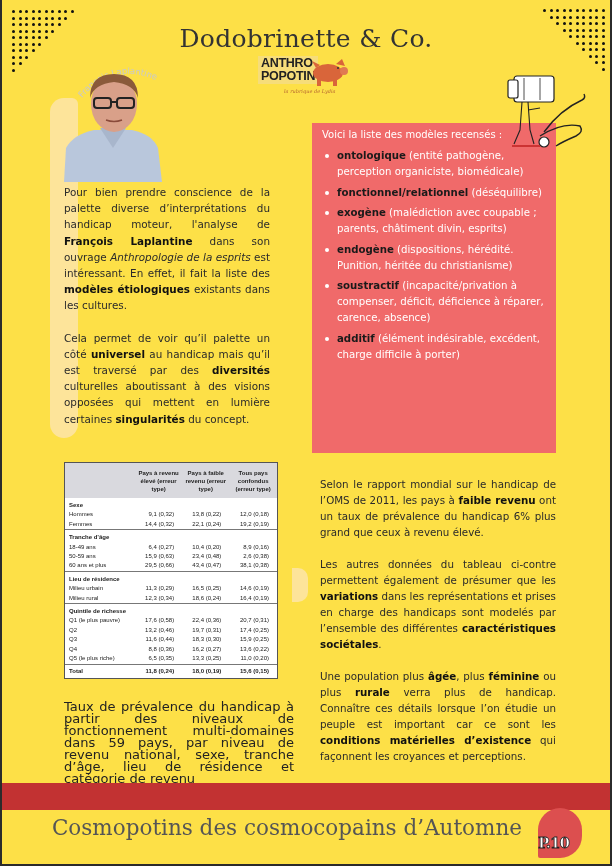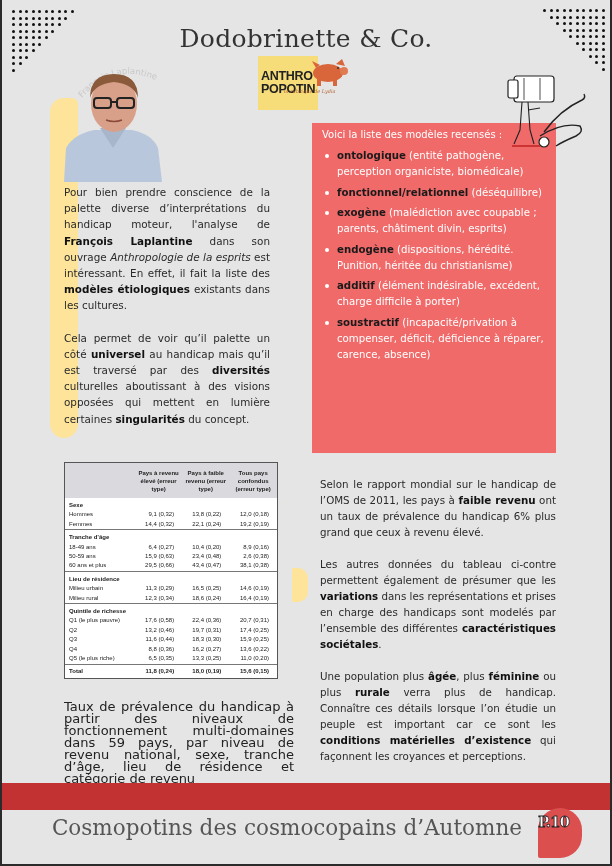--- a/index.html
+++ b/index.html
@@ -1,35 +1,35 @@
 <!DOCTYPE html>
 <html><head>
 <meta charset="utf-8">
 <style>
   * { box-sizing: border-box; margin: 0; padding: 0; }
   html, body { width: 612px; height: 866px; background: #2b2b2b; overflow: hidden; }
   body { font-family: "DejaVu Sans", sans-serif; }
   .page {
     position: absolute; left: 2px; top: 0; width: 608px; height: 864px;
-    background: #e5e5e5; overflow: hidden;
+    background: #fde047; overflow: hidden;
   }
   
   .dots { position: absolute; display: grid; gap: 0; }
   .dot-row { display: flex; }
   .dot-row span { display: block; width: 3px; height: 3px; border-radius: 50%; background: #111; margin: 0 3.5px 3.5px 0; }
 
   .brand-title {
     position: absolute; left: 0; width: 608px; top: 24px; text-align: center;
     font-family: "DejaVu Serif", serif; font-size: 25px; color: #333; letter-spacing: 0.3px;
   }
   .logo { position: absolute; left: 256px; top: 56px; width: 100px; height: 44px; }
   .logo-text {
     position: absolute; left: 0; top: 0; font-family: "Liberation Sans", sans-serif;
     font-weight: bold; font-size: 12.5px; line-height: 13px; color: #222; letter-spacing: -0.3px;
-    background: #f6dd7a; padding: 14px 3px;
+    background: #f6dd7a; padding: 1px 3px;
   }
   .logo-sub { position: absolute; left: 26px; top: 32px; font-family: "DejaVu Serif", serif; font-style: italic; font-size: 5px; color: #b56430; }
   .logo-pig { position: absolute; left: 50px; top: 2px; width: 44px; height: 30px; }
 
   
   .hl { position: absolute; background: #fde49a; }
   .hl1 { left: 48px; top: 98px; width: 28px; height: 340px; border-radius: 14px 6px 14px 14px; }
   .hl2 { left: 290px; top: 568px; width: 16px; height: 34px; border-radius: 0 10px 10px 0; }
 
   .portrait-label {
@@ -89,21 +89,21 @@
   .footer-bar { position: absolute; left: 0; top: 783px; width: 608px; height: 27px; background: #c23232; }
   .footer-title {
     position: absolute; left: 0; top: 815px; width: 520px; text-align: right;
     font-family: "DejaVu Serif", serif; font-size: 21.5px; color: #555;
   }
   .page-badge {
     position: absolute; left: 536px; top: 808px; width: 44px; height: 50px;
     background: #dc4f4f; border-radius: 22px 22px 22px 2px;
   }
   .page-num {
-    position: absolute; left: 0; top: 5px; width: 28px; text-align: center;
+    position: absolute; left: 0; top: 26px; width: 28px; text-align: center;
     font-family: "DejaVu Serif", serif; font-weight: bold; font-size: 15px; color: #fff;
     -webkit-text-stroke: 0.8px #222; letter-spacing: -1px;
   }
 </style>
 </head>
 <body>
 
 <div class="page">
 
   <div class="dots" id="dots-left" style="left:10px; top:10px;">
@@ -306,22 +306,22 @@
       <p><span>Cela permet de voir qu’il palette un côté </span><b>universel</b><span> au handicap mais qu’il est traversé par des </span><b>diversités</b><span> culturelles aboutissant à des visions opposées qui mettent en lumière certaines </span><b>singularités</b><span> du concept.</span></p>
     </div>
 
   <div class="models">
     <div class="models-title">Voici la liste des modèles recensés :</div>
     <ul id="models-list">
         <li><b>ontologique</b><span> (entité pathogène, perception organiciste, biomédicale)</span></li>
         <li><b>fonctionnel/relationnel</b><span> (déséquilibre)</span></li>
         <li><b>exogène</b><span> (malédiction avec coupable ; parents, châtiment divin, esprits)</span></li>
         <li><b>endogène</b><span> (dispositions, hérédité. Punition, héritée du christianisme)</span></li>
+        <li><b>soustractif</b><span> (incapacité/privation à compenser, déficit, déficience à réparer, carence, absence)</span></li>
         <li><b>additif</b><span> (élément indésirable, excédent, charge difficile à porter)</span></li>
-        <li><b>soustractif</b><span> (incapacité/privation à compenser, déficit, déficience à réparer, carence, absence)</span></li>
       </ul>
   </div>
 
   <svg class="illustration" viewBox="0 0 90 80">
     <rect x="14" y="6" width="40" height="26" rx="3" fill="#fff" stroke="#222" stroke-width="1.2"></rect>
     <rect x="8" y="10" width="10" height="18" rx="2" fill="#fff" stroke="#222" stroke-width="1.2"></rect>
     <line x1="24" y1="8" x2="24" y2="30" stroke="#222" stroke-width="0.8"></line>
     <line x1="40" y1="8" x2="40" y2="30" stroke="#222" stroke-width="0.8"></line>
     <path d="M22 32 L20 60 L14 74 M28 32 L30 60 L34 74" stroke="#222" fill="none" stroke-width="1.1"></path>
     <path d="M28 40 L40 38" stroke="#222" fill="none" stroke-width="1.1"></path>

